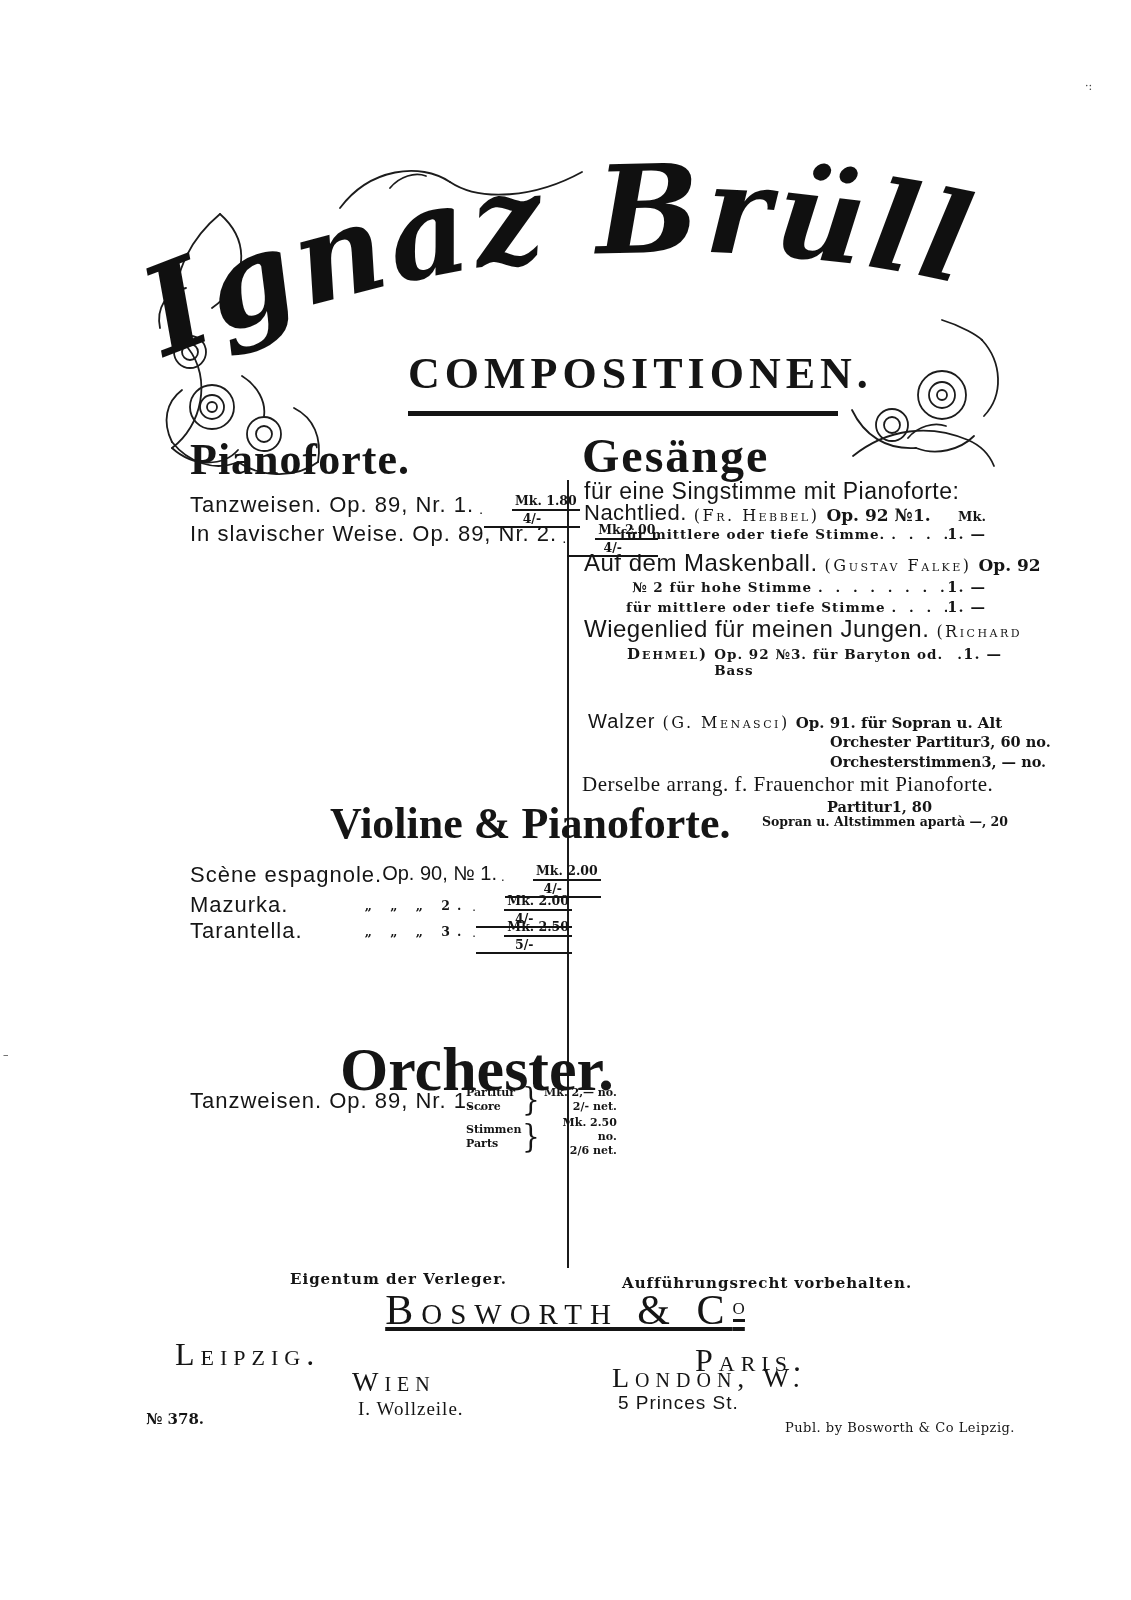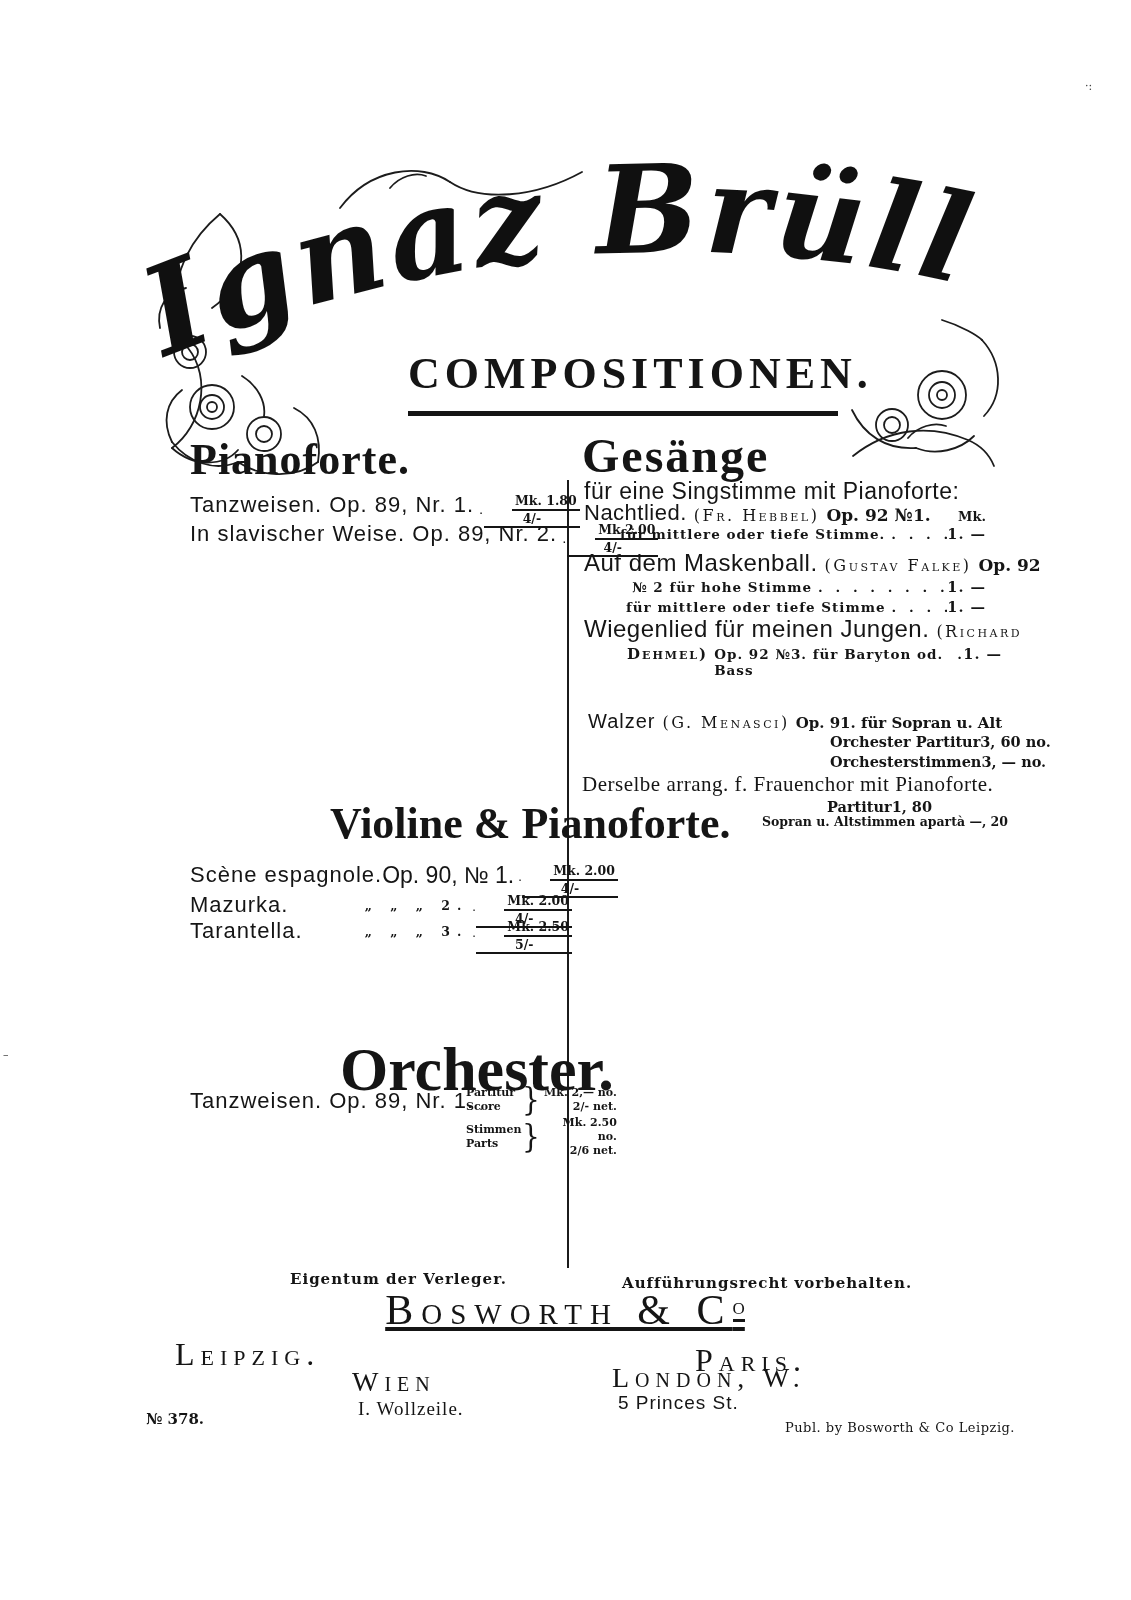--- a/index.html
+++ b/index.html
@@ -71,21 +71,21 @@
   .fc-pr1{left:830px;top:733px;width:165px;}
   .fc-pr2{left:830px;top:753px;width:158px;}
   .fc-derselbe{position:absolute;left:582px;top:772px;font-family:"Liberation Serif",serif;
      font-size:21px;letter-spacing:0.5px;white-space:nowrap;}
   .fc-pr3{left:827px;top:798px;width:100px;}
   .fc-pr4{left:762px;top:814px;width:188px;font-size:12.5px;}
 
   
   .v-row{position:absolute;left:190px;width:382px;display:flex;align-items:flex-start;}
   .v-title{width:228px;font-size:22px;letter-spacing:1px;white-space:nowrap;}
-  .v-op{font-size:23px;white-space:nowrap;}
+  .v-op{font-size:20px;white-space:nowrap;}
   .v-op-ditto{font-family:"DejaVu Serif",serif;font-weight:bold;font-size:12.5px;
               letter-spacing:7px;padding-top:6px;white-space:nowrap;}
   .v-leader{flex:1;overflow:hidden;white-space:nowrap;letter-spacing:4px;font-size:13px;padding:7px 4px 0;}
   .v1{top:862px;} .v2{top:892px;} .v3{top:918px;}
 
   
   .o-row{position:absolute;left:190px;top:1088px;width:275px;display:flex;}
   .orch-prices{position:absolute;left:466px;top:1086px;}
   .orch-group{display:flex;align-items:center;margin-bottom:1px;}
   .orch-labels{width:56px;font-family:"DejaVu Serif",serif;font-weight:bold;font-size:11px;line-height:1.3;}

